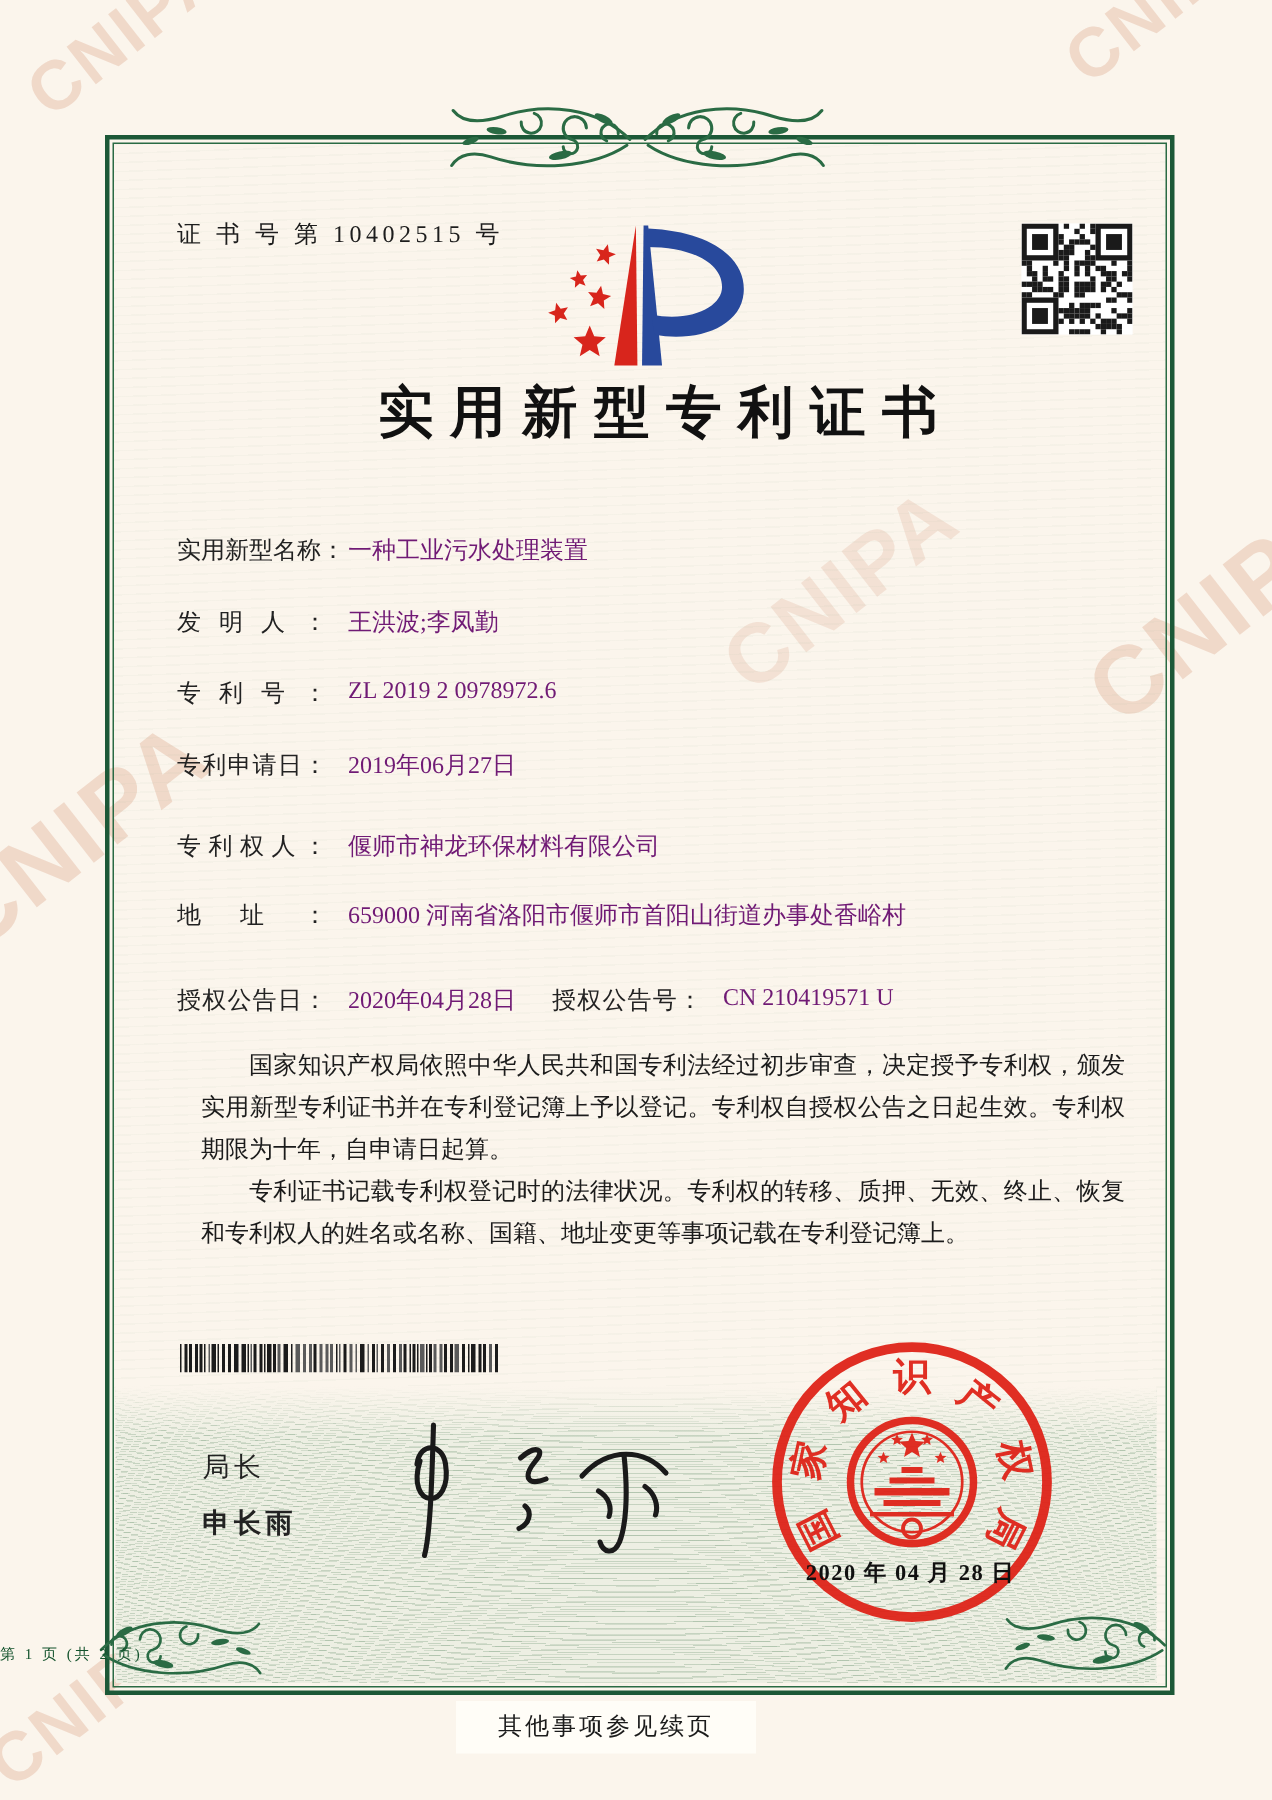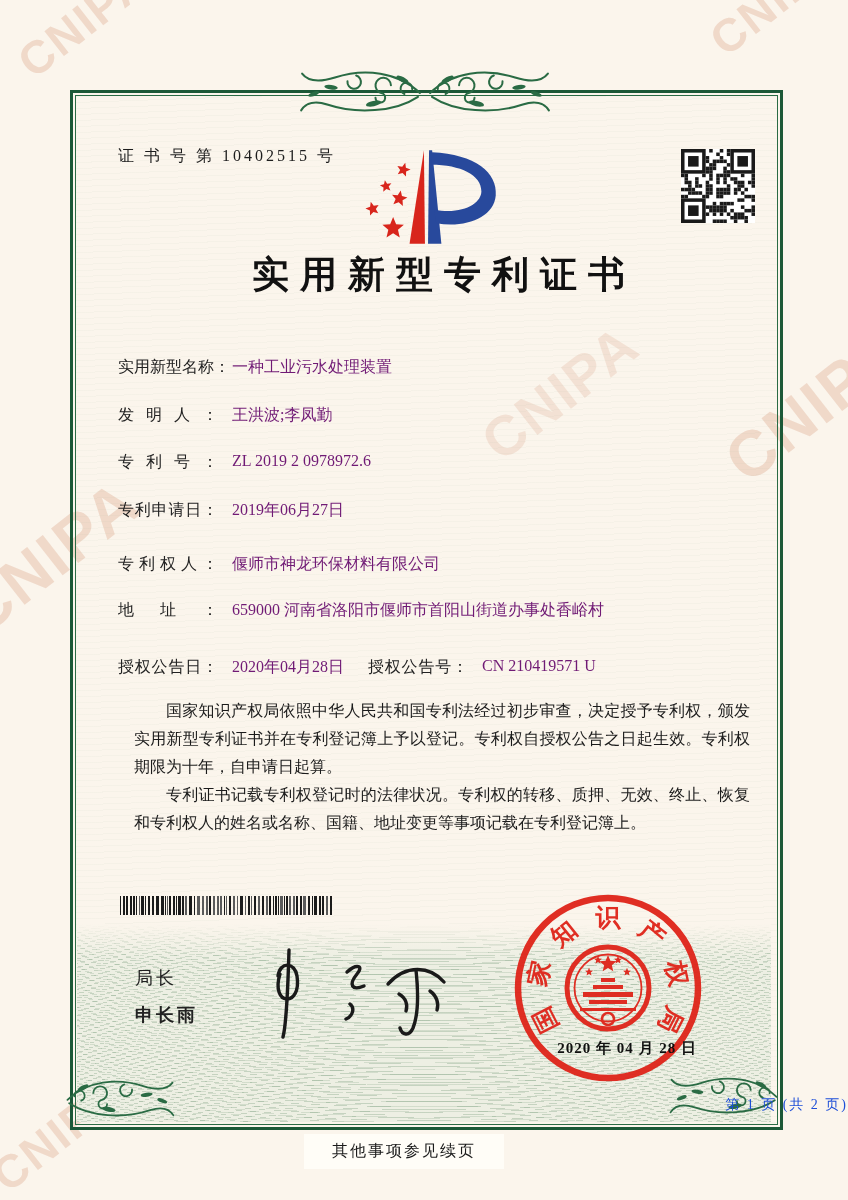--- a/index.html
+++ b/index.html
@@ -70,26 +70,26 @@
   .body-text p{margin:0; text-indent:2em;}
   
   .barcode{position:absolute; left:120px; top:896px; width:215px; height:19px; z-index:3;}
   .officer-title{position:absolute; left:135px; top:966px; font-size:18px; z-index:3;
     font-family:"Liberation Sans","DejaVu Sans",sans-serif; font-weight:500; letter-spacing:3px; color:#222;}
   .officer-name{position:absolute; left:135px; top:1003px; font-size:18px; z-index:3;
     font-family:"Liberation Sans","DejaVu Sans",sans-serif; font-weight:700; letter-spacing:3px; color:#222;}
   .signature{position:absolute; left:250px; top:944px; width:210px; height:100px; z-index:4;}
   .seal{position:absolute; left:508px; top:888px; width:200px; height:200px; z-index:4; opacity:.95;}
   .seal-date{
-    position:absolute; left:517px; top:1039px; width:180px; text-align:right; z-index:5;
+    position:absolute; left:517px; top:1039px; width:180px; text-align:center; z-index:5;
     font-size:15px; font-weight:bold; letter-spacing:1px; color:#101010;
   }
   .page-footer{
-    position:absolute; left:0; right:0; top:1096px; text-align:right;
-    font-size:14px; letter-spacing:2px; z-index:3; color:#1d4ed8;
+    position:absolute; left:0; right:0; top:1096px; text-align:left;
+    font-size:10px; letter-spacing:2px; z-index:3; color:#14532d;
   }
   .continuation{
     position:absolute; left:404px; top:1134px; transform:translateX(-50%);
     background:#fffdf7; padding:7px 28px; font-size:16px; letter-spacing:2px;
     z-index:3; color:#1b1b1b; white-space:nowrap;
   }
 </style>
 </head>
 <body>
 

